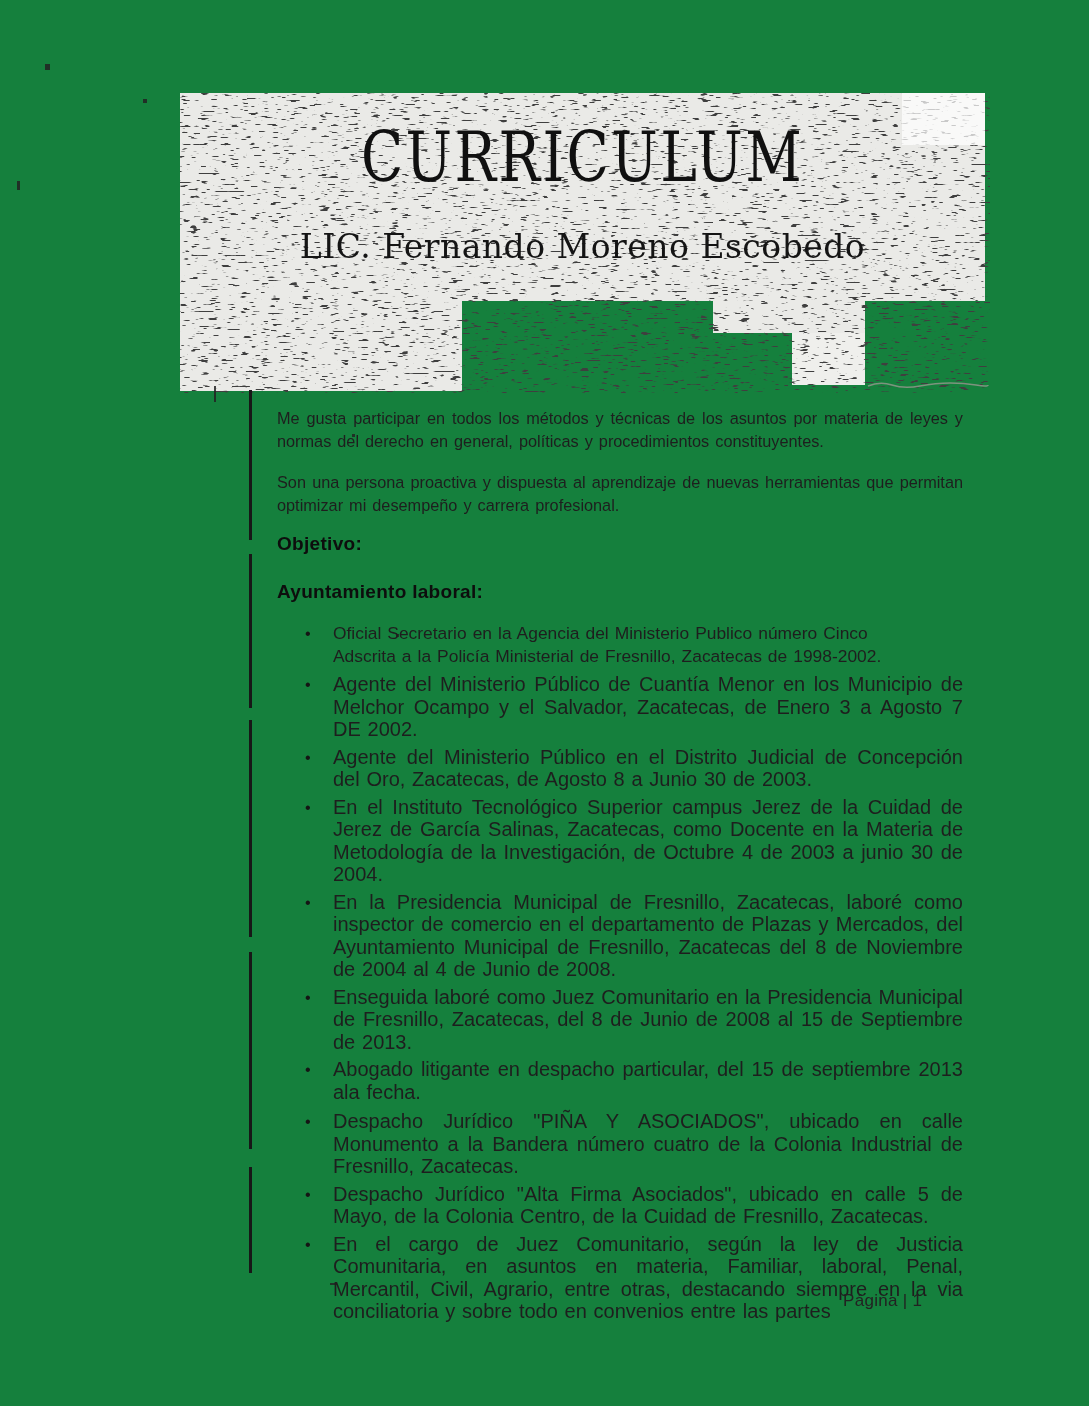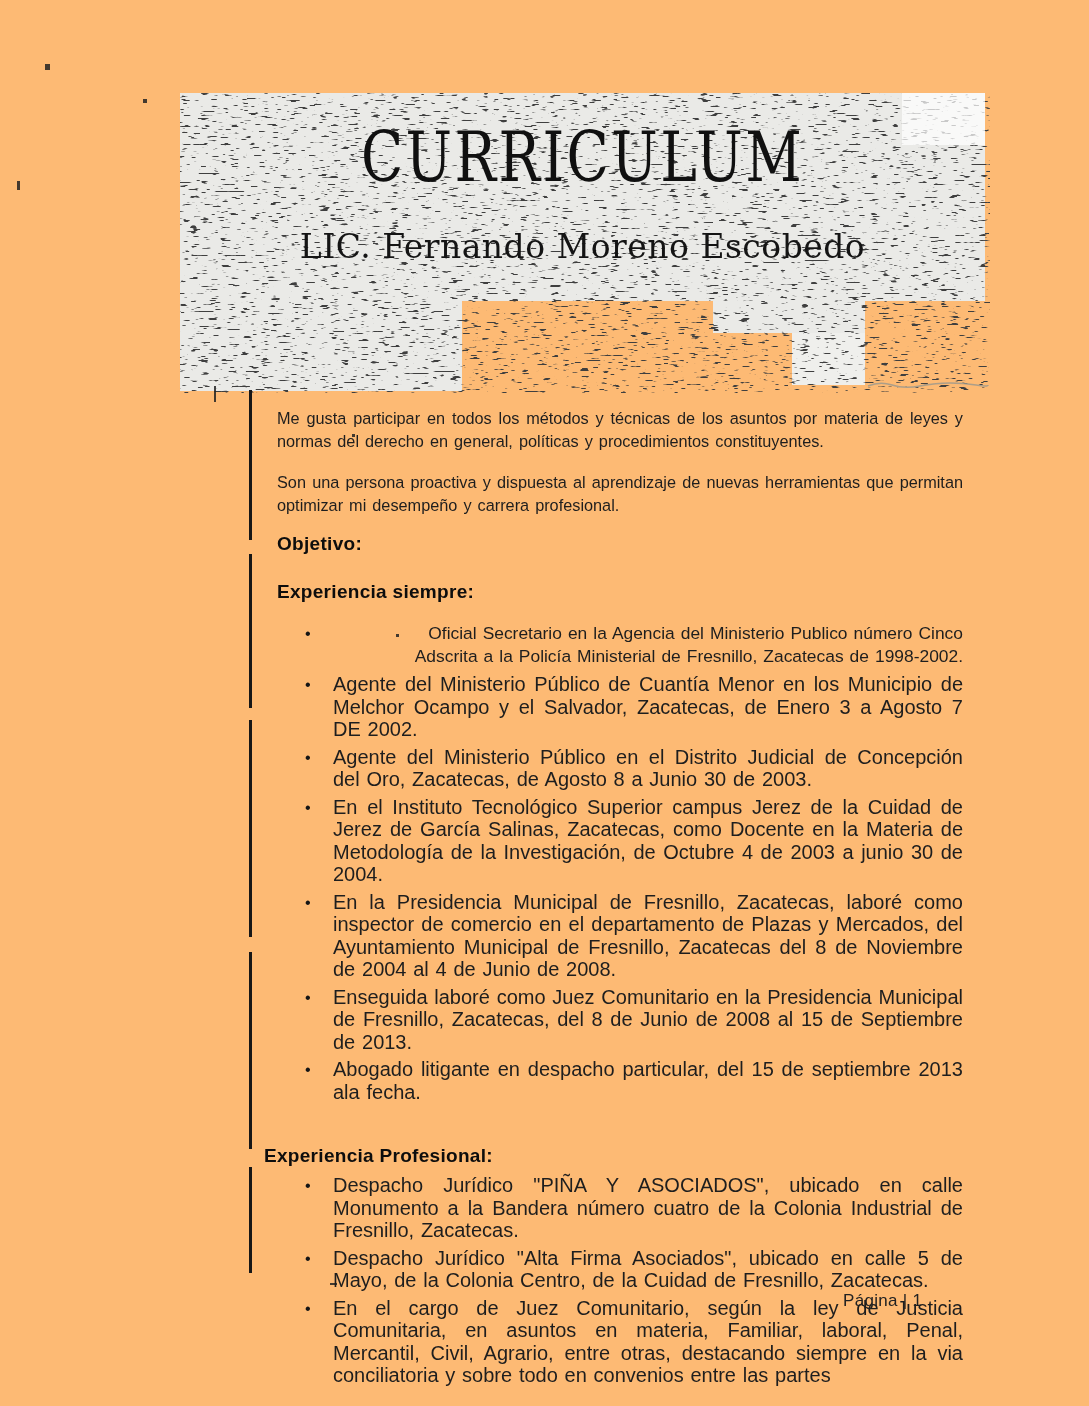--- a/index.html
+++ b/index.html
@@ -1,19 +1,19 @@
 <!DOCTYPE html>
 <html><head>
 <meta charset="utf-8">
 <style>
   html,body { margin:0; padding:0; background:#ffffff; }
   .page {
     position:relative;
     width:1089px; height:1406px;
-    background:#fdba74;
+    background:#15803d;
     overflow:hidden;
     font-family:"Liberation Sans", sans-serif;
     color:#1c1c1c;
   }
 
   
   .noise-svg { position:absolute; left:180px; top:93px; }
 
   .title {
     position:absolute; left:180px; top:121px; width:805px;
@@ -81,21 +81,21 @@
   .bullet { display:flex; margin-top:5px; }
   .bullet .marker {
     flex:0 0 56px; box-sizing:border-box; padding-left:28px;
     font-size:16.2px; line-height:22.5px; color:#151515;
   }
   .bullet .txt {
     flex:1; font-size:20px; line-height:22.5px;
     text-align:justify; word-spacing:1.2px;
     white-space:pre-line; color:#1e1e1e;
   }
-  .bullet .txt.b-large { font-size:17.4px; line-height:23px; text-align:right; }
+  .bullet .txt.b-large { font-size:17.4px; line-height:23px; text-align:left; }
 
   .footer {
     position:absolute; left:843px; top:1291px;
     font-size:17px; color:#222; letter-spacing:0.3px;text-align:center;
   }
 </style>
 </head>
 <body>
 
 <div class="page">
@@ -142,21 +142,21 @@
   <div class="speck sp6"></div>
   <div class="speck sp7"></div>
 
   <div class="content">
 
     <p class="body-p p2">Me gusta participar en todos los métodos y técnicas de los asuntos por materia de leyes y normas del derecho en general, políticas y procedimientos constituyentes.</p>
     <p class="body-p p1">Son una persona proactiva y dispuesta al aprendizaje de nuevas herramientas que permitan optimizar mi desempeño y carrera profesional.</p>
 
     <h2 class="sec-h h-objetivo">Objetivo:</h2>
 
-    <h2 class="sec-h h-laboral">Experiencia siempre:</h2>
+    <h2 class="sec-h h-laboral">Ayuntamiento laboral:</h2>
 
     <div class="bullets">
       <div class="bullet">
         <span class="marker">•</span>
         <span class="txt b-large">Oficial Secretario en la Agencia del Ministerio Publico número Cinco
 Adscrita a la Policía Ministerial de Fresnillo, Zacatecas de 1998-2002.</span>
       </div>
       <div class="bullet">
         <span class="marker">•</span>
         <span class="txt">Agente del Ministerio Público de Cuantía Menor en los Municipio de Melchor Ocampo y el Salvador, Zacatecas, de Enero 3 a Agosto 7 DE 2002.</span>
@@ -176,21 +176,20 @@
       <div class="bullet">
         <span class="marker">•</span>
         <span class="txt">Enseguida laboré como Juez Comunitario en la Presidencia Municipal de Fresnillo, Zacatecas, del 8 de Junio de 2008 al 15 de Septiembre de 2013.</span>
       </div>
       <div class="bullet">
         <span class="marker">•</span>
         <span class="txt">Abogado litigante en despacho particular, del 15 de septiembre 2013 ala fecha.</span>
       </div>
     </div>
 
-    <h2 class="sec-h h-profesional">Experiencia Profesional:</h2>
 
     <div class="bullets bullets-prof">
       <div class="bullet">
         <span class="marker">•</span>
         <span class="txt">Despacho Jurídico "PIÑA Y ASOCIADOS", ubicado en calle Monumento a la Bandera número cuatro de la Colonia Industrial de Fresnillo, Zacatecas.</span>
       </div>
       <div class="bullet">
         <span class="marker">•</span>
         <span class="txt">Despacho Jurídico "Alta Firma Asociados", ubicado en calle 5 de Mayo, de la Colonia Centro, de la Cuidad de Fresnillo, Zacatecas.</span>
       </div>

